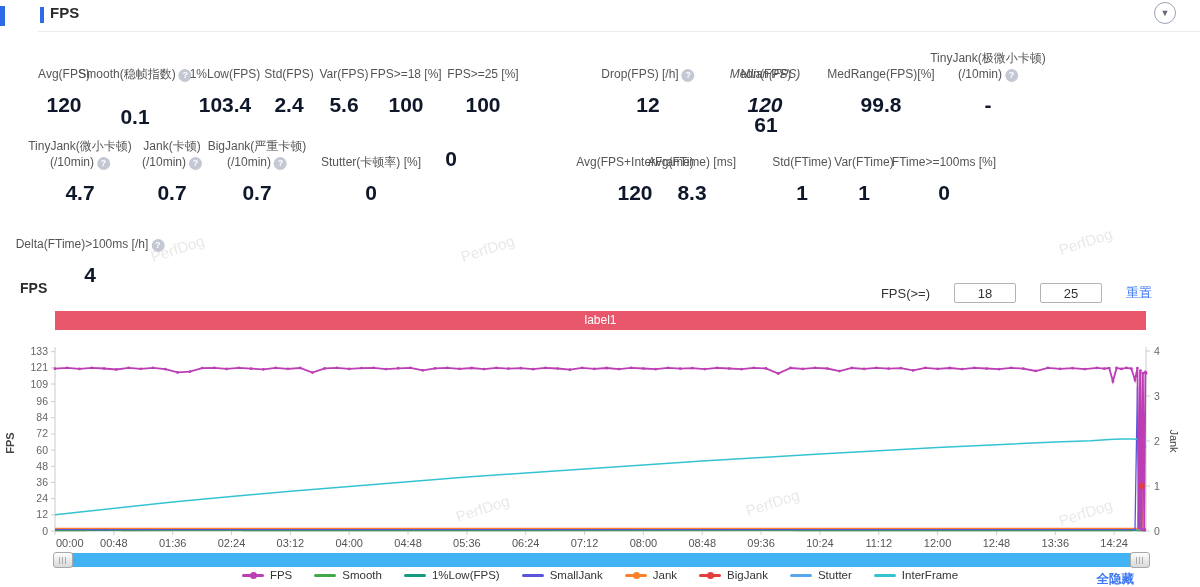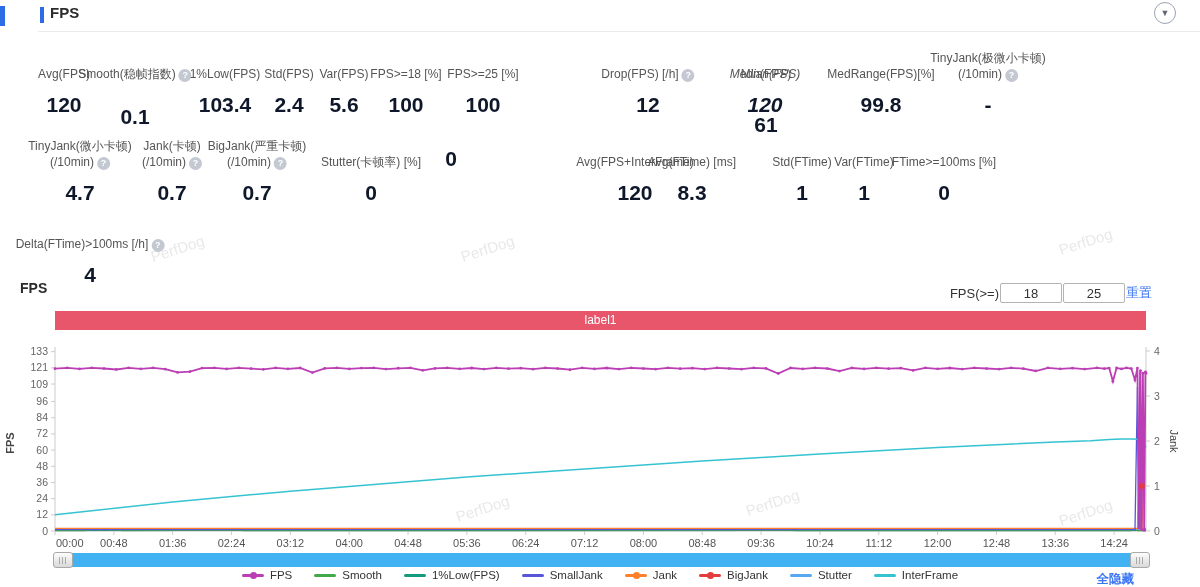--- a/index.html
+++ b/index.html
@@ -13,21 +13,21 @@
        color:#667;cursor:pointer;background:#fff;box-sizing:border-box}
   .divider{position:absolute;left:38px;right:0;top:31px;height:1px;background:#ebebeb}
   .stats-row{position:absolute;left:0;width:1200px;height:78px}
   .stat-cell{position:absolute;top:0;transform:translateX(-50%);display:flex;flex-direction:column;align-items:center;white-space:nowrap}
   .lbls{display:flex;flex-direction:column;justify-content:flex-end;align-items:center;height:34px}
   .stat-label{font-size:12px;color:#555;line-height:16px}
   .stat-val{font-size:21px;font-weight:bold;color:#0f172a;margin-top:11px}
   .help{display:inline-block;width:13px;height:13px;border-radius:50%;background:#c3c8d2;color:#fff;
        font-size:9px;font-weight:bold;line-height:13px;text-align:center;margin-left:3px;cursor:pointer}
   .chart-title{position:absolute;left:20px;top:280px;font-size:14px;font-weight:bold;color:#2b2b2b}
-  .chart-controls{position:absolute;right:48px;top:283px;display:flex;align-items:center;gap:1px}
+  .chart-controls{position:absolute;right:48px;top:283px;display:flex;align-items:center;gap:24px}
   .thr-label{font-size:13px;color:#333}
   .thr-input{width:62px;height:20px;border:1px solid #b3b3b3;border-radius:2px;text-align:center;
        font-size:13px;color:#333;font-family:"Liberation Sans",sans-serif;box-sizing:border-box}
   .reset-link{font-size:13px;font-weight:normal;color:#3a75f5;cursor:pointer}
   .label-banner{position:absolute;left:55px;top:311px;width:1091px;height:19px;background:#e8566c;
        color:#fff;font-size:12px;text-align:center;line-height:19px}
   #chart{position:absolute;left:0;top:343px;width:1200px;height:206px}
   .scrollbar{position:absolute;left:55px;top:553px;width:1091px;height:14px;background:#42b3f2;border-radius:2px;cursor:pointer}
   .grip{position:absolute;top:552px;width:20px;height:16px;background:linear-gradient(#fdfdfd,#d9d9d9);
        border:1px solid #a9a9a9;border-radius:3px;box-sizing:border-box;cursor:ew-resize;

